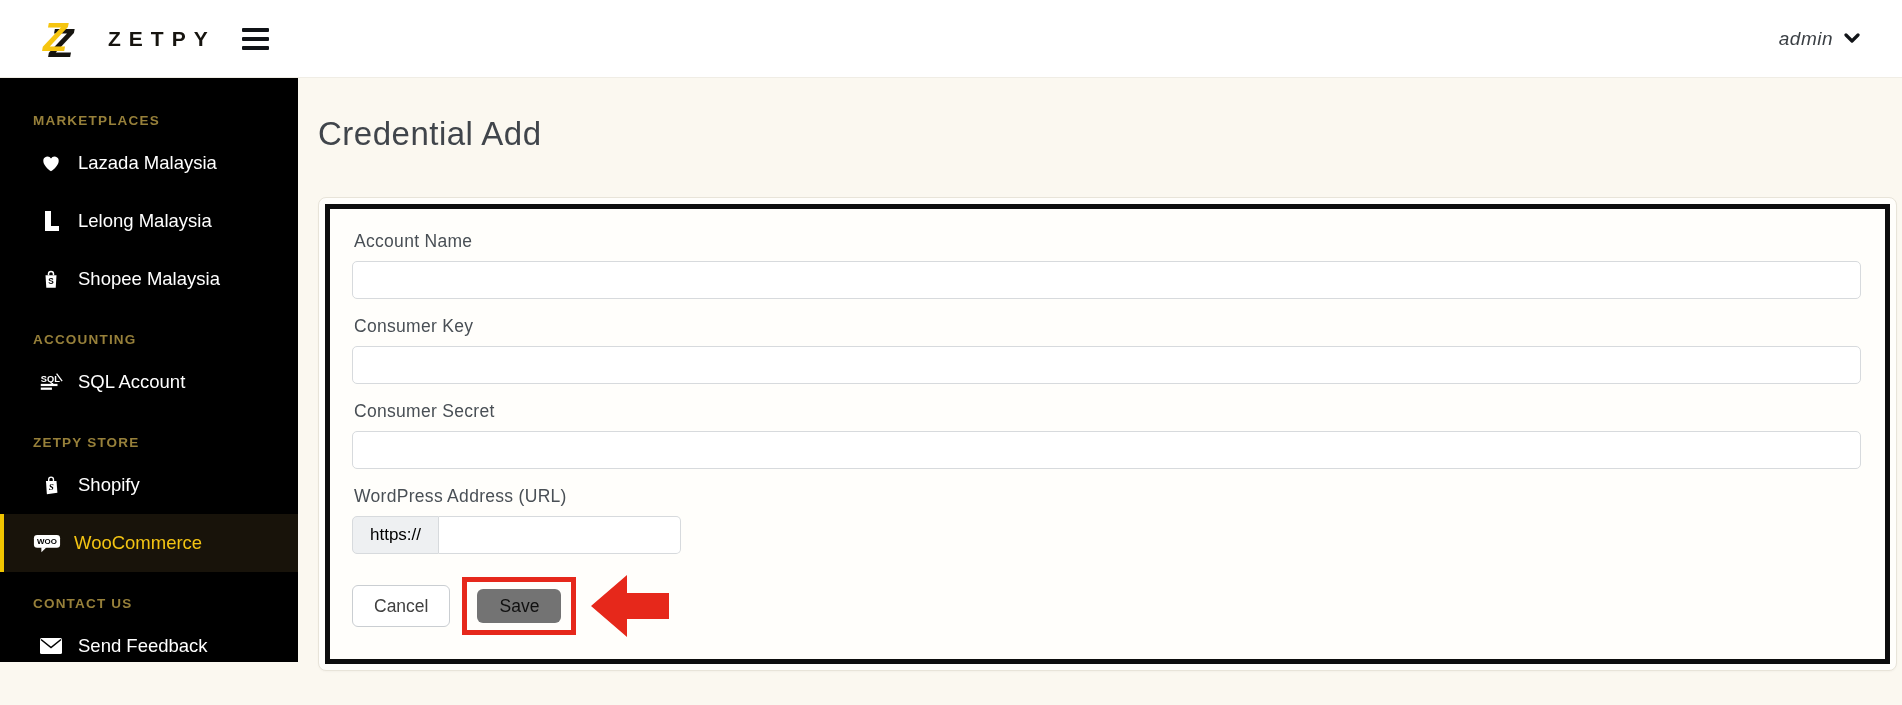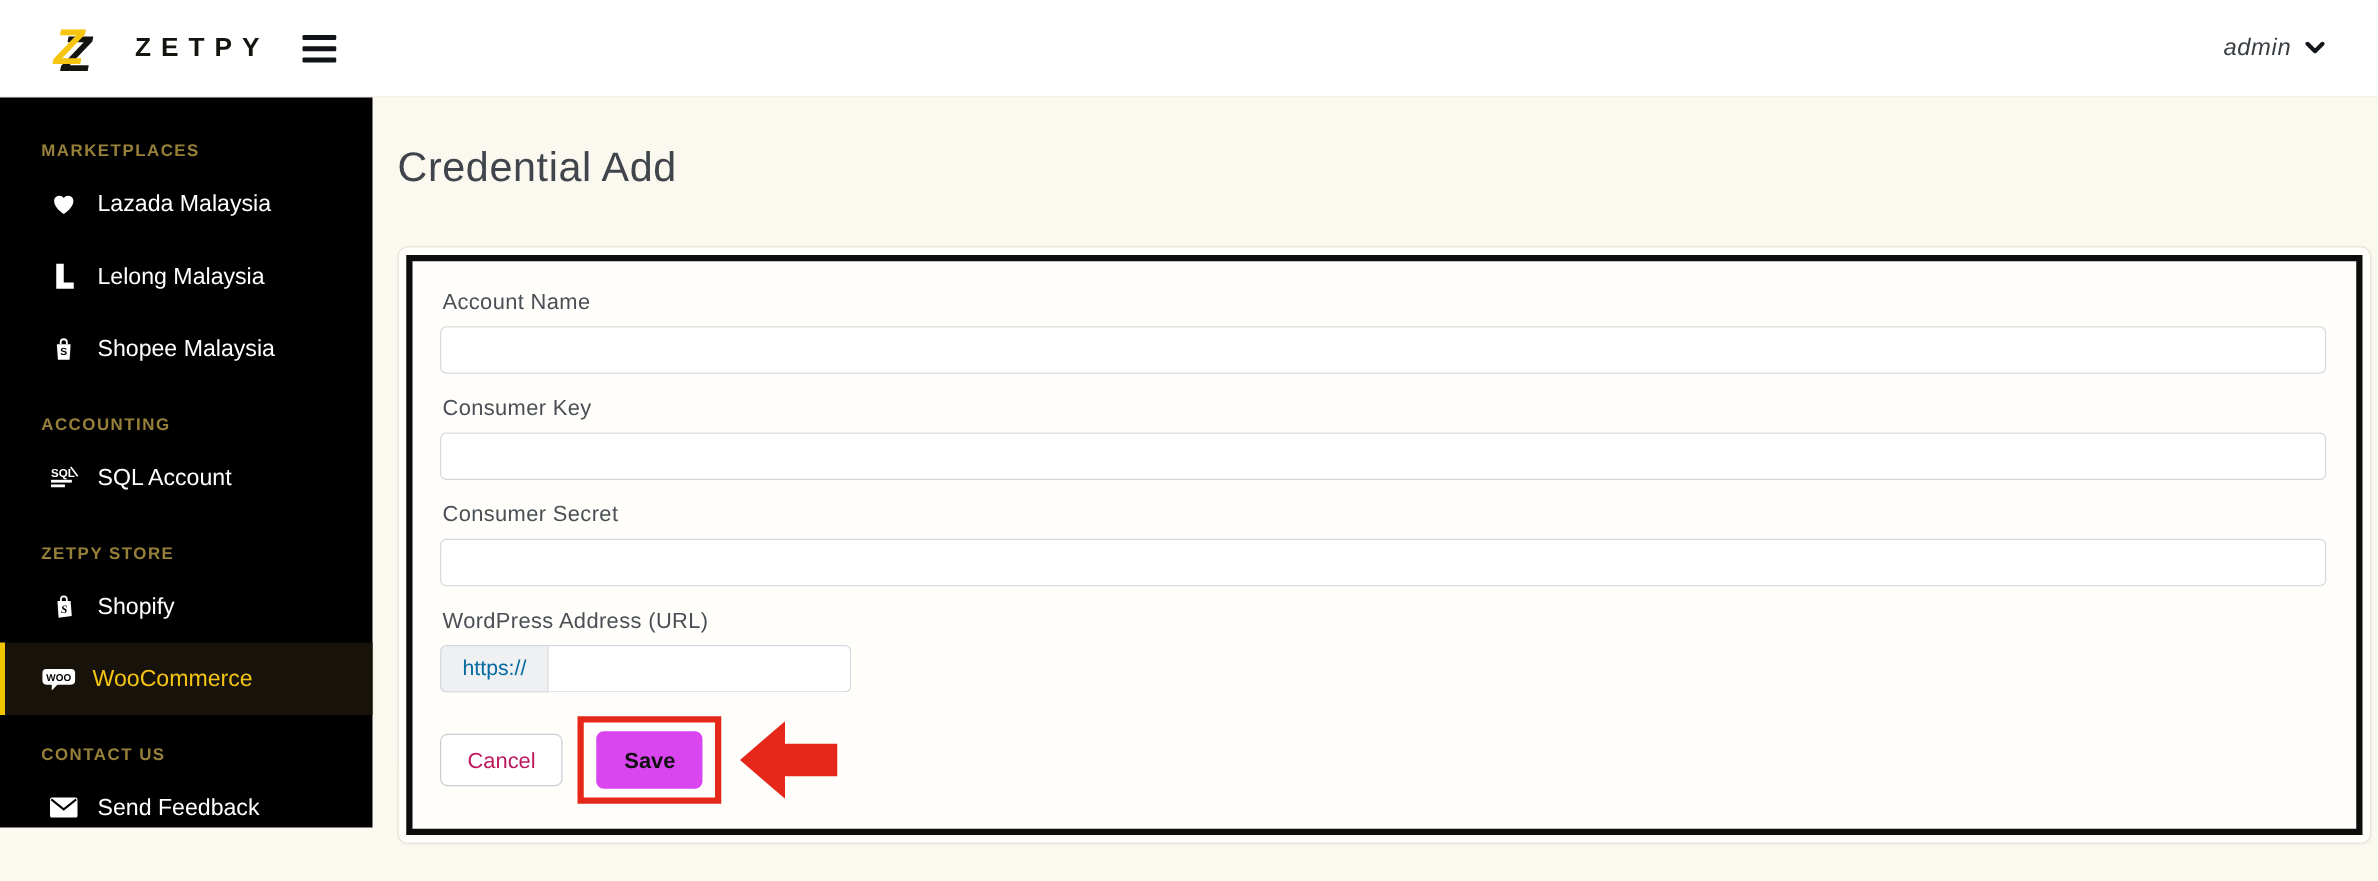--- a/index.html
+++ b/index.html
@@ -46,36 +46,36 @@
   .panel-black { border:5px solid #0d0d0d; padding:22px 24px 20px 22px; background:#fffefb; }
 
   .field-label { font-size:17.5px; color:#494f55; margin:0 0 9px 2px; letter-spacing:0.3px; }
   .text-input {
     display:block; width:100%; height:38px; border:1px solid #d7dadd; border-radius:5px;
     background:#ffffff; margin-bottom:17px; font-size:17px; padding:0 12px; color:#2f3337; outline:none;
   }
   .url-group { display:flex; width:314px; margin-bottom:19px; }
   .url-addon {
     padding:0 17px; height:38px; line-height:36px; background:#eef0f2;
-    border:1px solid #d7dadd; border-radius:5px 0 0 5px; color:#0369a1; font-size:17px; flex:none;
+    border:1px solid #d7dadd; border-radius:5px 0 0 5px; color:#000000; font-size:17px; flex:none;
   }
   .url-input {
     flex:1; height:38px; border:1px solid #d7dadd; border-left:none; border-radius:0 5px 5px 0;
     background:#fff; font-size:17px; padding:0 10px; color:#2f3337; outline:none;
   }
 
   .actions { display:flex; align-items:center; }
   .btn-cancel {
     height:42px; padding:0 21px; background:#ffffff; border:1px solid #caced2; border-radius:6px;
-    font-size:17.5px; color:#be185d; cursor:pointer; font-family:inherit;
+    font-size:17.5px; color:#404040; cursor:pointer; font-family:inherit;
   }
   .save-annotation { margin-left:12px; border:5px solid #e6281b; padding:7px 10px; display:inline-flex; }
   .btn-save {
-    height:46px; padding:0 22px; background:#d946ef; border:none; border-radius:6px;
-    font-size:17.5px; font-weight:700; color:#101010; cursor:pointer; font-family:inherit;
+    height:34px; padding:0 22px; background:#737373; border:none; border-radius:6px;
+    font-size:17.5px; font-weight:400; color:#101010; cursor:pointer; font-family:inherit;
   }
   .arrow-annotation { margin-left:15px; display:flex; align-items:center; }
 </style>
 </head>
 <body>
 
 <div class="header">
   <div class="brand-wrap">
     <svg width="52" height="44" viewBox="0 0 52 44" style="overflow:visible">
       <text x="9" y="40" font-size="40" font-weight="bold" font-style="italic" fill="#16140f" font-family="Liberation Sans, sans-serif">Z</text>

